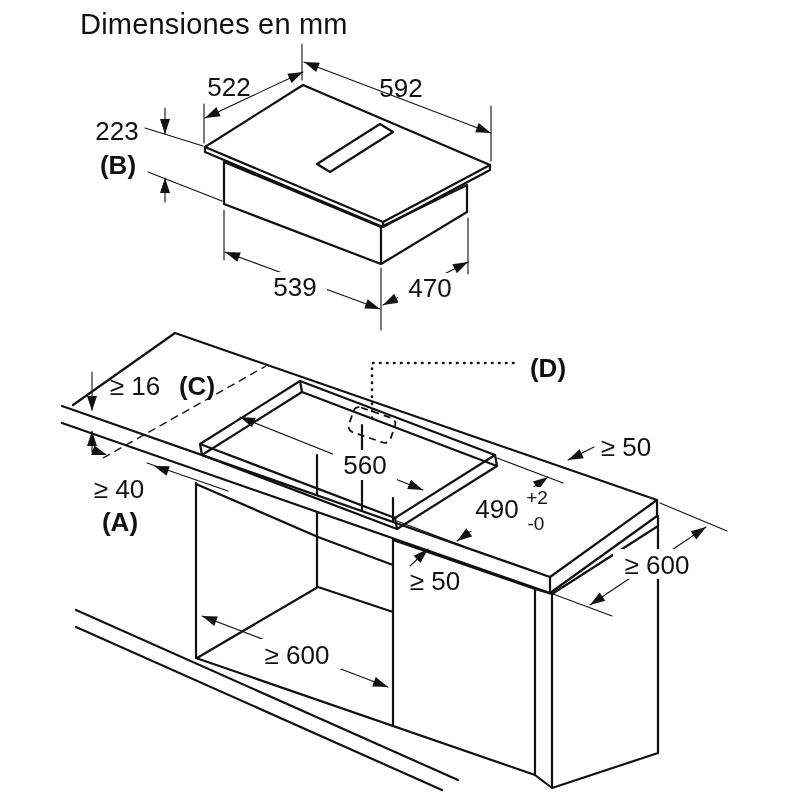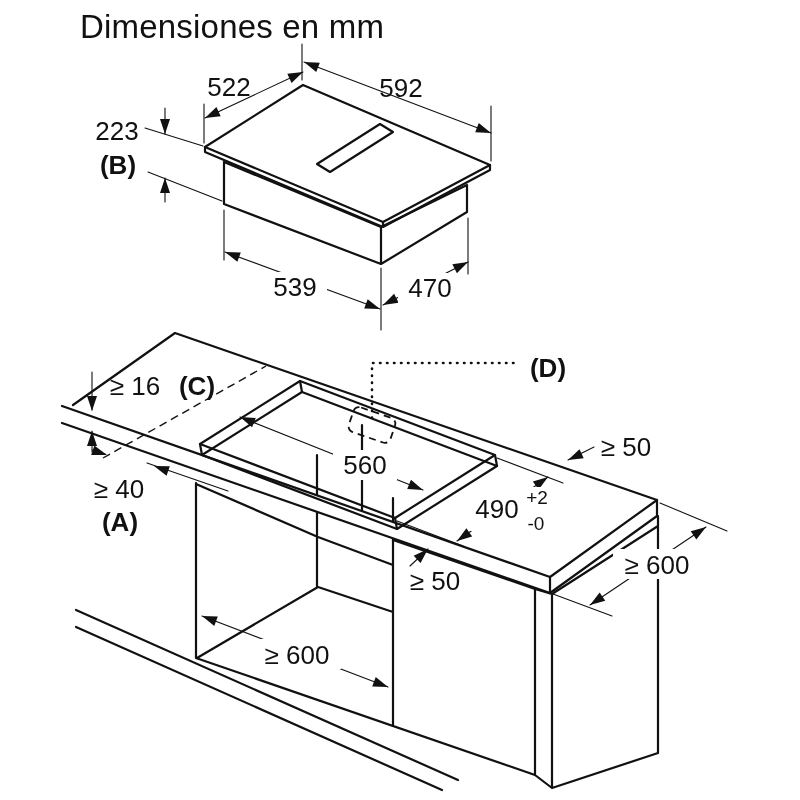--- a/index.html
+++ b/index.html
@@ -1,18 +1,18 @@
 <!DOCTYPE html>
 <html><head>
 <meta charset="utf-8">
 <style>
   html,body{margin:0;padding:0;background:#ffffff;}
   #stage{position:relative;width:800px;height:800px;background:#ffffff;overflow:hidden;
          font-family:"Liberation Sans", sans-serif;}
-  #page-title{position:absolute;left:80px;top:8px;font-size:33px;color:#111;
+  #page-title{position:absolute;left:80px;top:8px;font-size:29px;color:#111;
               letter-spacing:0.2px;white-space:nowrap;text-align:right;}
   svg{position:absolute;left:0;top:0;}
   .main{stroke:#111;stroke-width:2.2;fill:none;stroke-linecap:round;stroke-linejoin:round;}
   .thin{stroke:#111;stroke-width:1.1;fill:none;stroke-linecap:round;}
   .dashed{stroke:#111;stroke-width:1.4;fill:none;stroke-dasharray:8 5;}
   .dotted{stroke:#111;stroke-width:2.6;fill:none;stroke-dasharray:0.5 6.5;stroke-linecap:round;}
   .detail{stroke:#111;stroke-width:1.8;fill:none;stroke-dasharray:7 5;}
   .whitefill{fill:#ffffff;stroke:none;}
   .ah{fill:#111;stroke:none;}
   text{fill:#111;font-family:"Liberation Sans",sans-serif;font-size:26px;}

